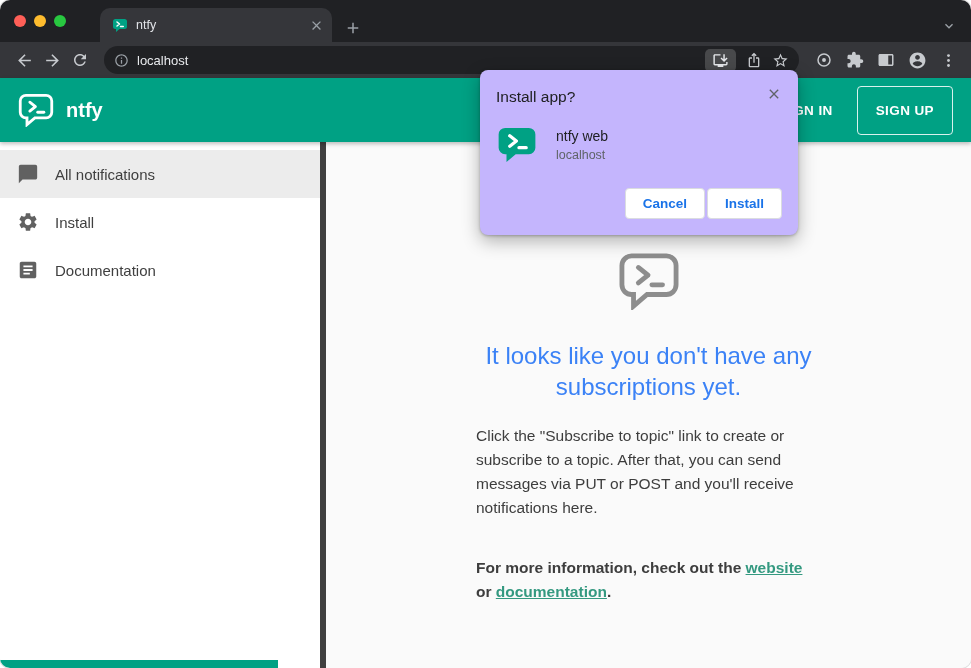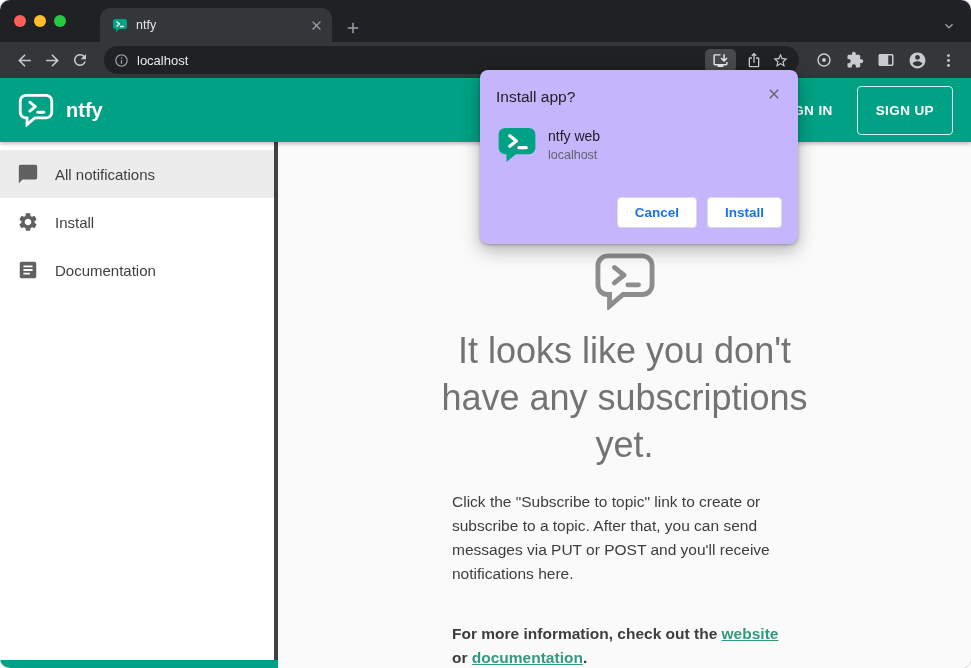--- a/index.html
+++ b/index.html
@@ -39,45 +39,45 @@
                box-shadow:0 2px 4px rgba(0,0,0,.25); position:relative; z-index:5; }
   .brand { color:#fff; font-size:20px; font-weight:bold; margin-left:12px; }
   .head-spacer { flex:1; }
   .signin { color:#fff; font-size:13.5px; font-weight:bold; letter-spacing:.4px; padding:9px 14px;
             background:none; border:none; cursor:pointer; }
   .signup { color:#fff; font-size:13.5px; font-weight:bold; letter-spacing:.4px; padding:16px 18px;
             background:none; border:1px solid rgba(255,255,255,.85); border-radius:4px; cursor:pointer; margin-left:10px; }
 
   
   .content { display:flex; height:526px; }
-  .sidebar { width:278px; background:#fff; border-right:4px solid #404040; padding-top:8px; }
+  .sidebar { width:326px; background:#fff; border-right:6px solid #404040; padding-top:8px; }
   .side-item { height:48px; display:flex; align-items:center; padding-left:17px; cursor:pointer; }
   .side-item.selected { background:#ececec; }
   .side-label { font-size:15px; color:#3f3f3f; margin-left:16px; }
 
   .main { flex:1; background:#fafafa; }
   .empty { width:460px; margin:110px auto 0; text-align:center; }
-  .empty-heading { font-size:36px; font-weight:400; color:#737373; line-height:1.3; max-width:420px; margin:14px auto 0; }
+  .empty-heading { font-size:24px; font-weight:400; color:#3b82f6; line-height:1.3; max-width:420px; margin:26px auto 0; }
   .empty-para { width:345px; margin:22px auto 0; text-align:left; font-size:15.5px; color:#3d3d3d; line-height:1.55; }
   .empty-para2 { margin-top:36px;font-weight:bold; }
   .tlink { color:#349980; text-decoration:underline; cursor:pointer; }
 
   .side-strip { position:absolute; left:0; bottom:0; width:278px; height:8px; background:#00a184; }
 
   
   .dialog { position:absolute; left:480px; top:70px; width:318px; background:#c4b5fd; border-radius:8px;
             box-shadow:0 1px 3px rgba(0,0,0,.25), 0 6px 18px rgba(0,0,0,.3); padding:16px; z-index:100; }
   .dialog-head { display:flex; align-items:flex-start; justify-content:space-between; }
   .dialog-title { font-size:15.5px; color:#202124; padding-top:2px; }
   .dialog-app { display:flex; align-items:center; margin-top:18px; }
   .app-ic { width:42px; height:42px; }
-  .app-meta { margin-left:10px; }
+  .app-meta { margin-left:18px; }
   .app-name { font-size:14px; color:#202124; }
   .app-origin { font-size:12.5px; color:#5f6368; margin-top:4px; }
-  .dialog-actions { display:flex; justify-content:flex-end; gap:10px; margin-top:31px; }
+  .dialog-actions { display:flex; justify-content:flex-end; gap:2px; margin-top:22px; }
   .dlg-btn { font-family:"Liberation Sans",sans-serif; font-size:13.5px; font-weight:bold; color:#1a73e8;
              background:#fff; border:1px solid #dadce0; border-radius:4px; padding:7px 17px; cursor:pointer; }
 </style>
 </head>
 <body>
 
 <div class="window">
 
   <div class="tabstrip">
     <div class="lights">

